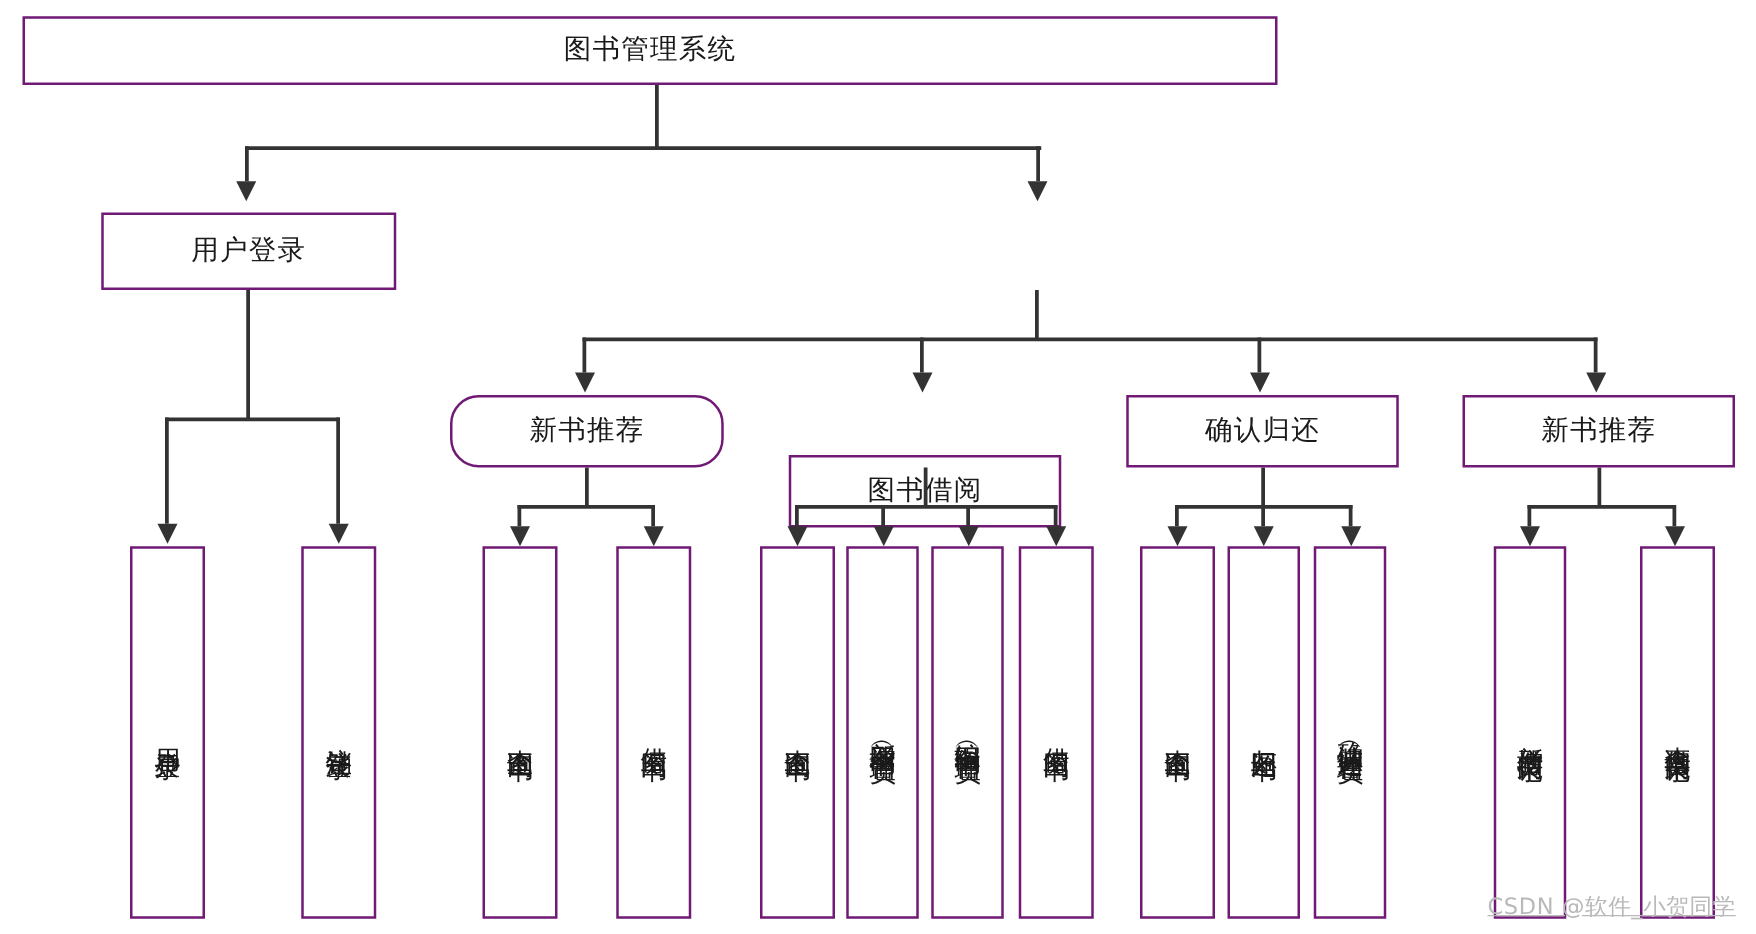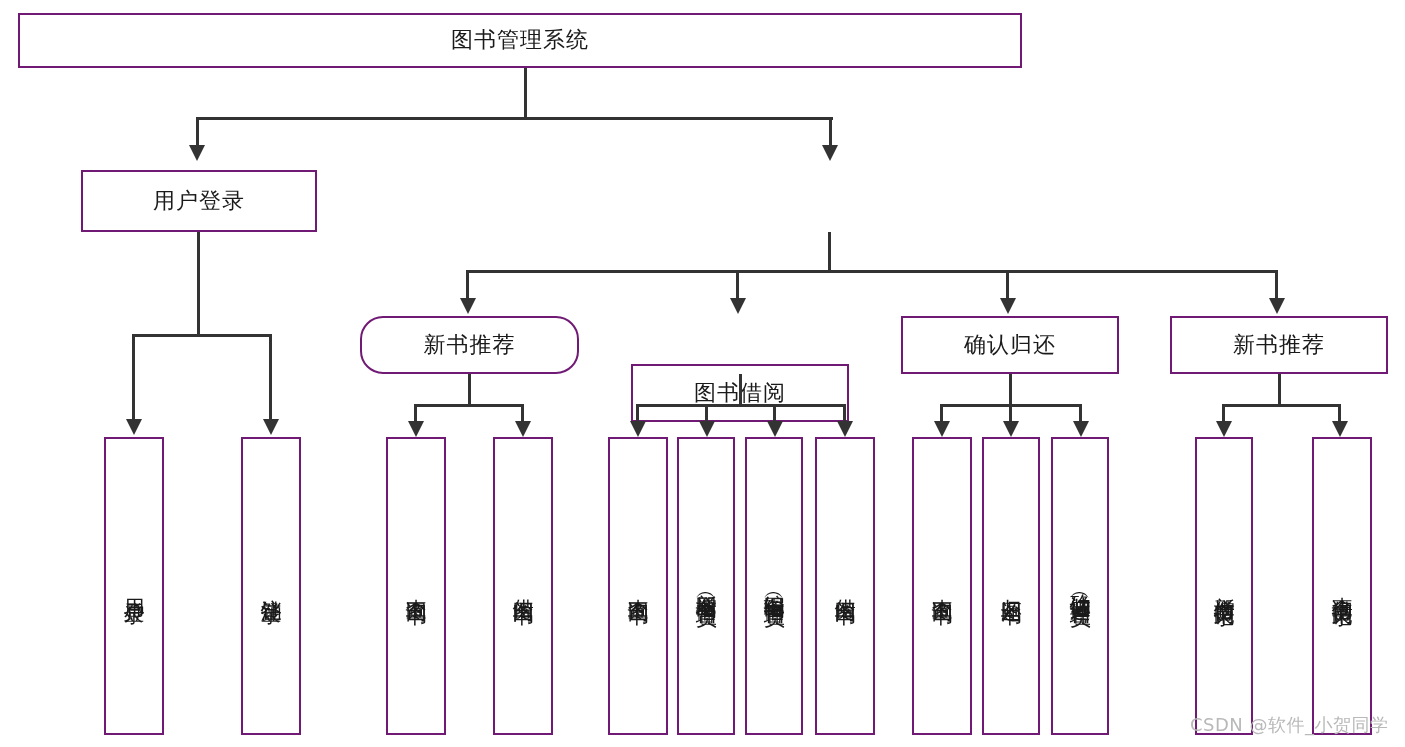--- a/index.html
+++ b/index.html
@@ -64,20 +64,21 @@
     border-left: 8px solid transparent;
     border-right: 8px solid transparent;
     border-top: 16px solid #333333;
   }
   .watermark {
     position: absolute;
     font-size: 18px;
     color: #b9b9b9;
     white-space: nowrap;
     letter-spacing: 0.5px;
+    text-decoration: underline;
   }
 </style>
 </head>
 <body>
 
 <div id="canvas">
 
   <div class="node horiz root" style="left:18px; top:13px; width:1004px; height:55px;">
     <span>图书管理系统</span>
   </div>

